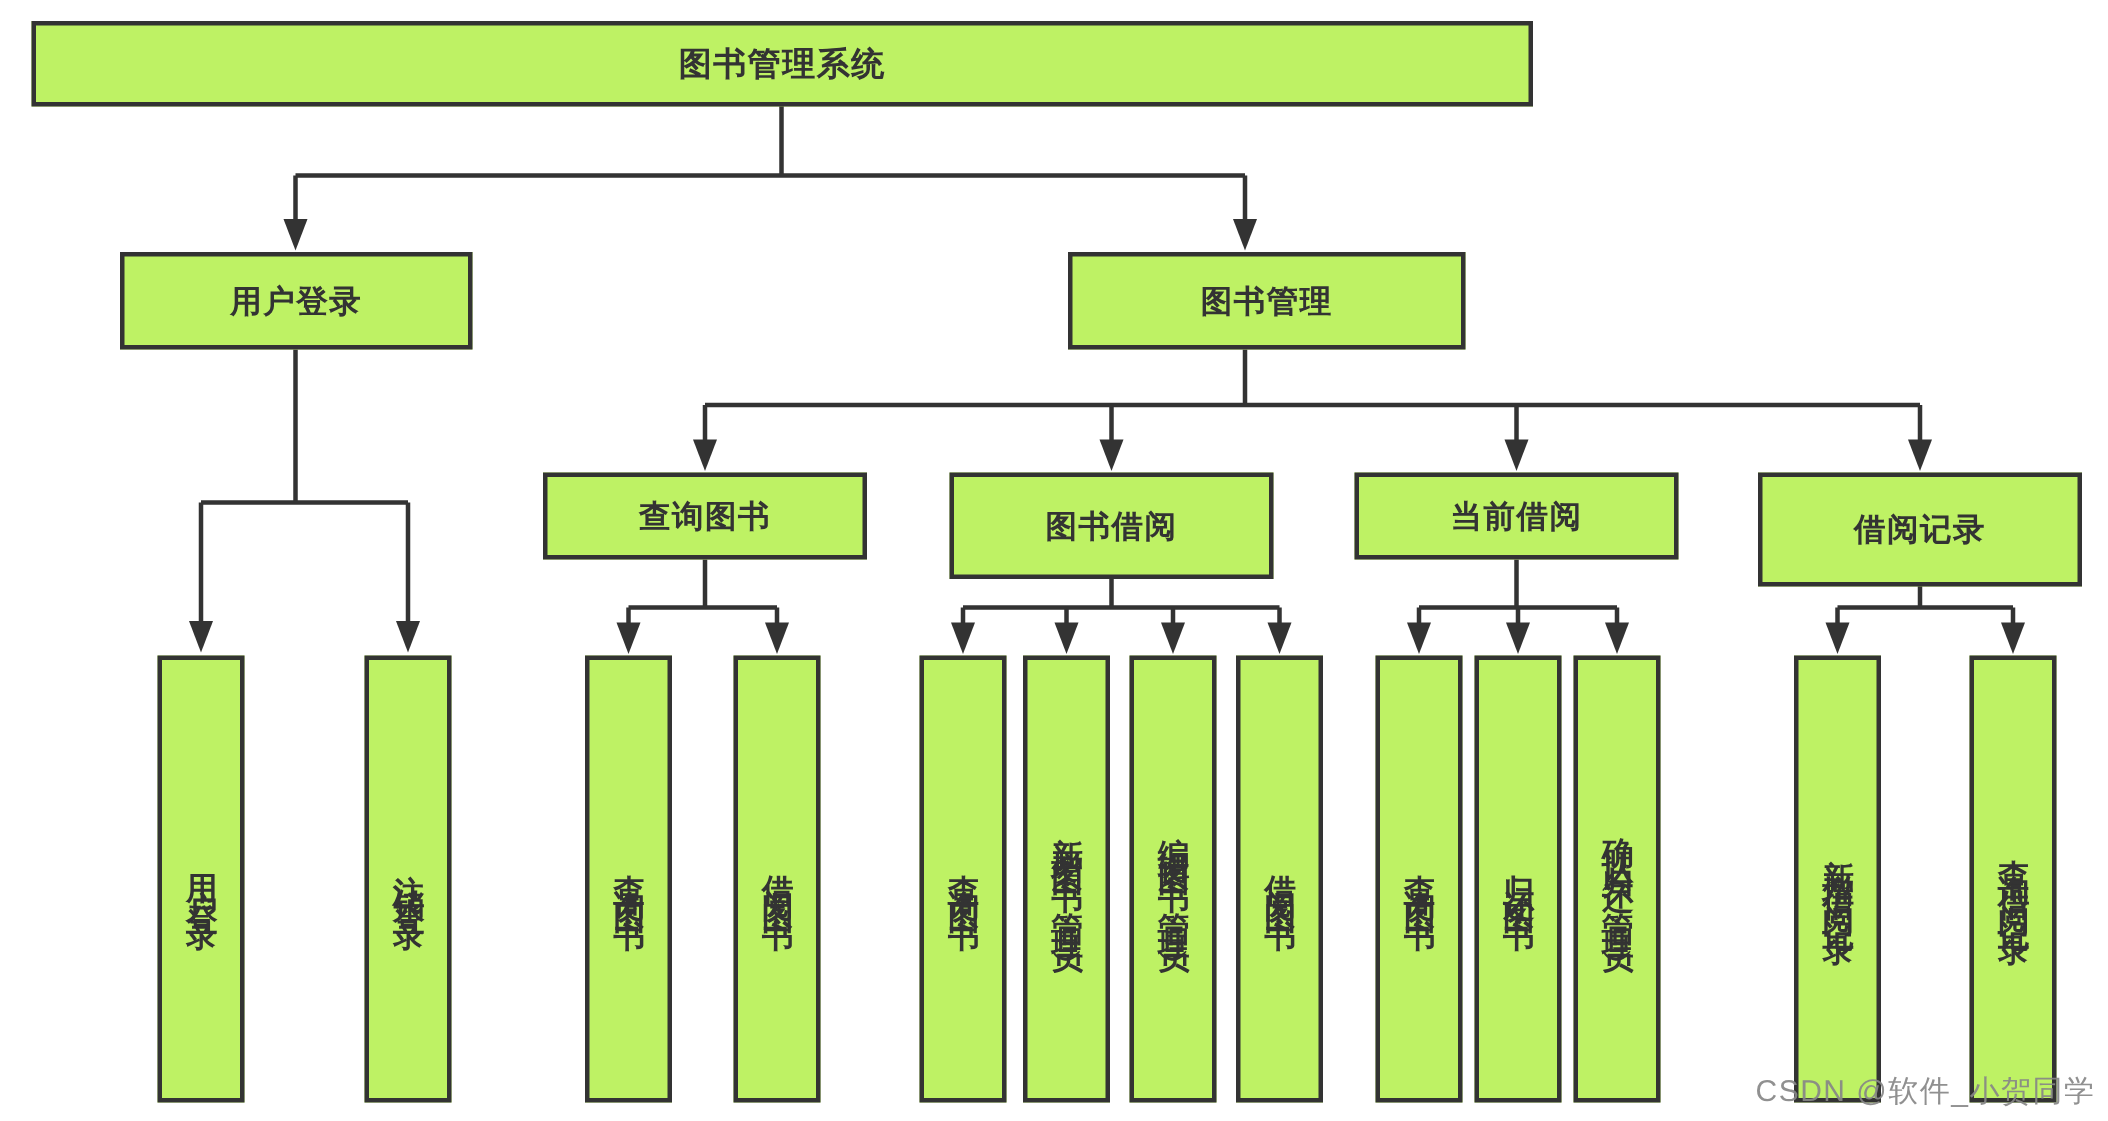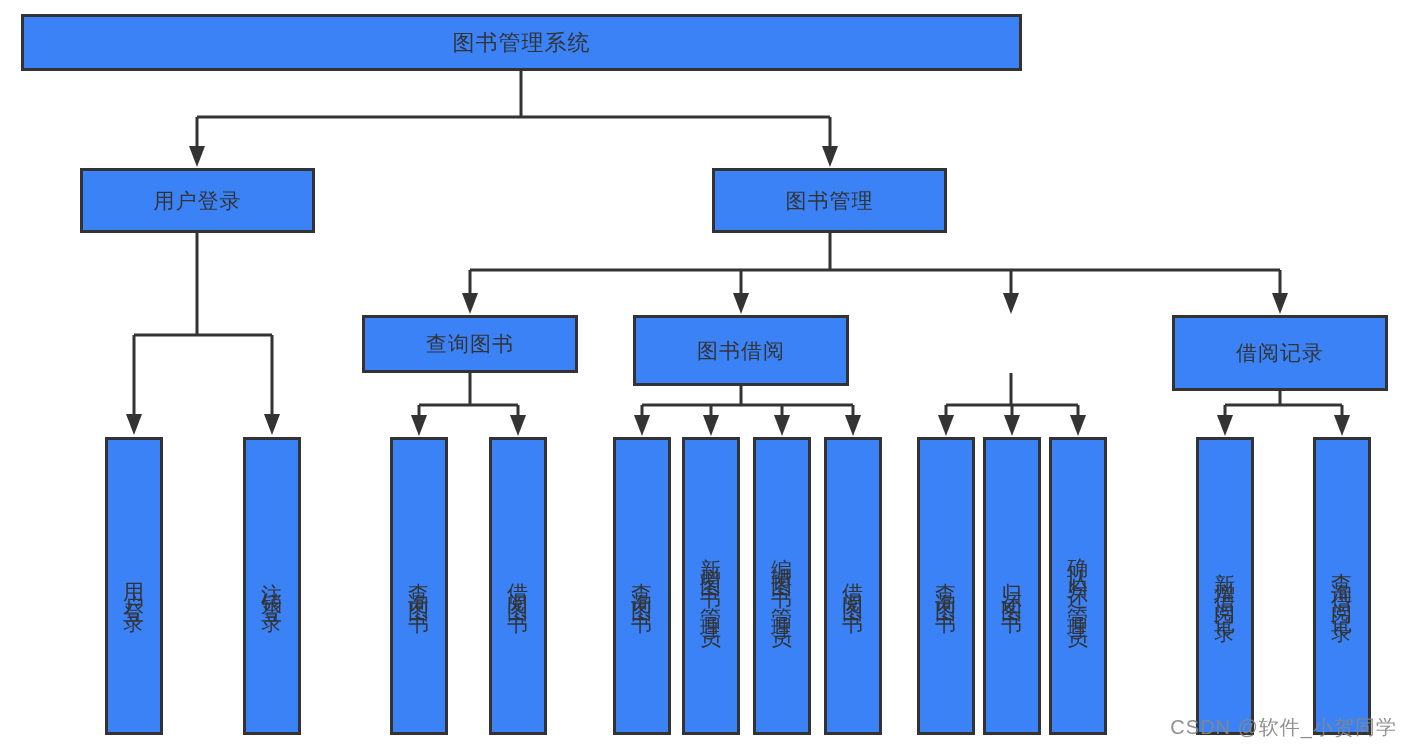--- a/index.html
+++ b/index.html
@@ -17,30 +17,31 @@
   }
   #connectors {
     position: absolute;
     left: 0;
     top: 0;
     z-index: 1;
   }
   .node {
     position: absolute;
     box-sizing: border-box;
-    background: #3b82f6;
+    background: #bef264;
     border: 3px solid #333333;
     display: flex;
     align-items: center;
     justify-content: center;
     color: #333333;
     z-index: 2;
     font-size: 21px;
     letter-spacing: 1px;
     white-space: nowrap;
+    font-weight: bold;
   }
   .node.root-box {
     font-size: 22px;
   }
   .node.vert {
     writing-mode: vertical-rl;
     text-orientation: mixed;
     letter-spacing: 10px;
     line-height: 1;
     white-space: normal;
@@ -96,24 +97,25 @@
       <polygon points="1004,415 1020,415 1012,436"></polygon>
       <polygon points="1070,415 1086,415 1078,436"></polygon>
       <polygon points="1217,415 1233,415 1225,436"></polygon>
       <polygon points="1334,415 1350,415 1342,436"></polygon>
     </g>
   </svg>
 
   <div class="node root-box" style="left:21px; top:14px; width:1001px; height:57px;">图书管理系统</div>
 
   <div class="node" style="left:80px; top:168px; width:235px; height:65px;">用户登录</div>
-  <div class="node" style="left:712px; top:168px; width:235px; height:65px;">图书管理</div>
+  <div class="node" style="left:712px; top:168px; width:265px; height:65px;">图书管理</div>
 
   <div class="node" style="left:362px; top:315px; width:216px; height:58px;">查询图书</div>
   <div class="node" style="left:633px; top:315px; width:216px; height:71px;">图书借阅</div>
+  <div class="node" style="left:903px; top:315px; width:216px; height:58px;">当前借阅</div>
   <div class="node" style="left:1172px; top:315px; width:216px; height:76px;">借阅记录</div>
 
   <div class="node vert" style="left:105px; top:437px; width:58px; height:298px;">用户登录</div>
   <div class="node vert" style="left:243px; top:437px; width:58px; height:298px;">注销登录</div>
 
   <div class="node vert" style="left:390px; top:437px; width:58px; height:298px;">查询图书</div>
   <div class="node vert" style="left:489px; top:437px; width:58px; height:298px;">借阅图书</div>
 
   <div class="node vert" style="left:613px; top:437px; width:58px; height:298px;">查询图书</div>
   <div class="node vert" style="left:682px; top:437px; width:58px; height:298px;">新增图书（管理员）</div>

